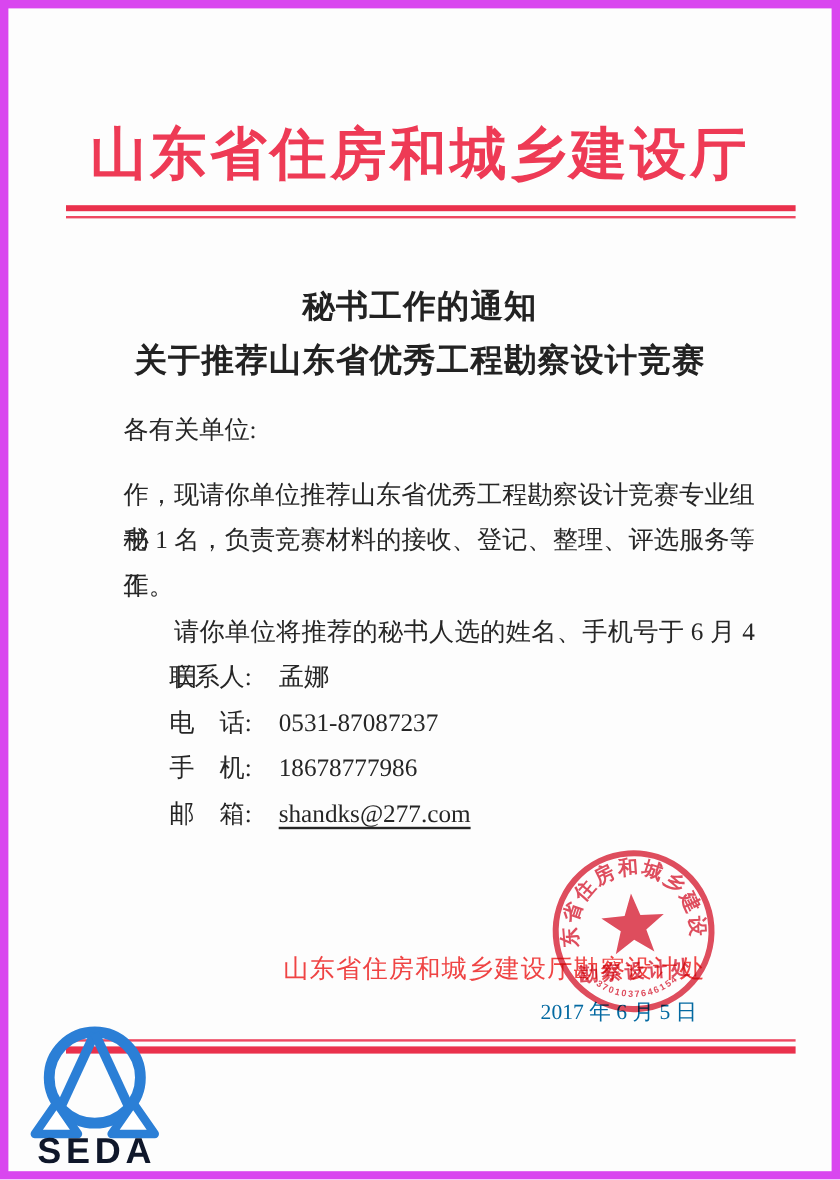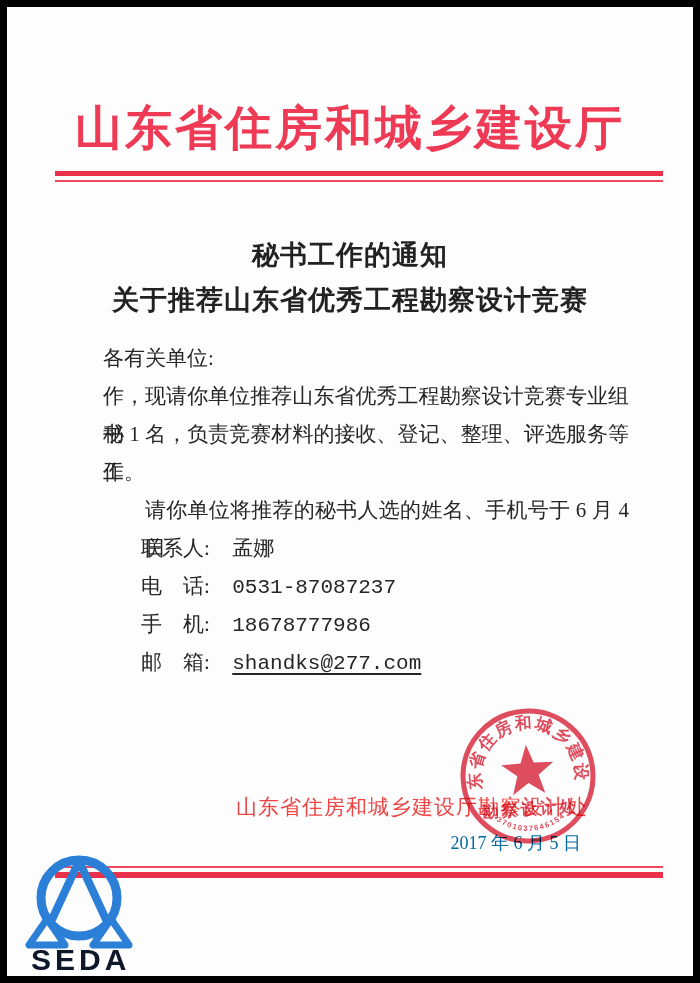--- a/index.html
+++ b/index.html
@@ -4,21 +4,21 @@
 <style>
   * { margin: 0; padding: 0; box-sizing: border-box; }
   html, body { background: #ffffff; }
   body { font-family: "Liberation Serif", "DejaVu Serif", serif; }
 
   .page {
     position: relative;
     width: 700px;
     height: 983px;
     background: #fdfdfd;
-    border: 7px solid #000000;
+    border: 7px solid #d946ef;
     overflow: hidden;
   }
 
   
   .letterhead {
     position: absolute;
     top: 90px; left: 0; right: 0;
     text-align: center;
     font-family: "Liberation Serif", "DejaVu Serif", serif;
     font-weight: bold;
@@ -57,26 +57,26 @@
 
   
   .doc-body {
     position: absolute;
     top: 332px; left: 96px; width: 526px;
     font-size: 21px;
     line-height: 38px;
     color: #262626;
   }
   .body-line { height: 38px; }
-  .salutation { margin-bottom: 0; }
+  .salutation { margin-bottom: 16px; }
   .jline { text-align: justify; text-align-last: justify; }
   .indent { padding-left: 42px; }
   .contact-row { height: 38px; padding-left: 38px; }
   .contact-label { display: inline-block; min-width: 86px; }
-  .contact-value { display: inline-block; font-family: Liberation Mono, monospace; }
+  .contact-value { display: inline-block; }
   .underlined { text-decoration: underline; text-underline-offset: 4px; }
 
   
   .signature-org {
     position: absolute;
     top: 786px; right: 105px;
     font-size: 21px;
     letter-spacing: 1px;
     color: #ef4444;
     white-space: nowrap;

